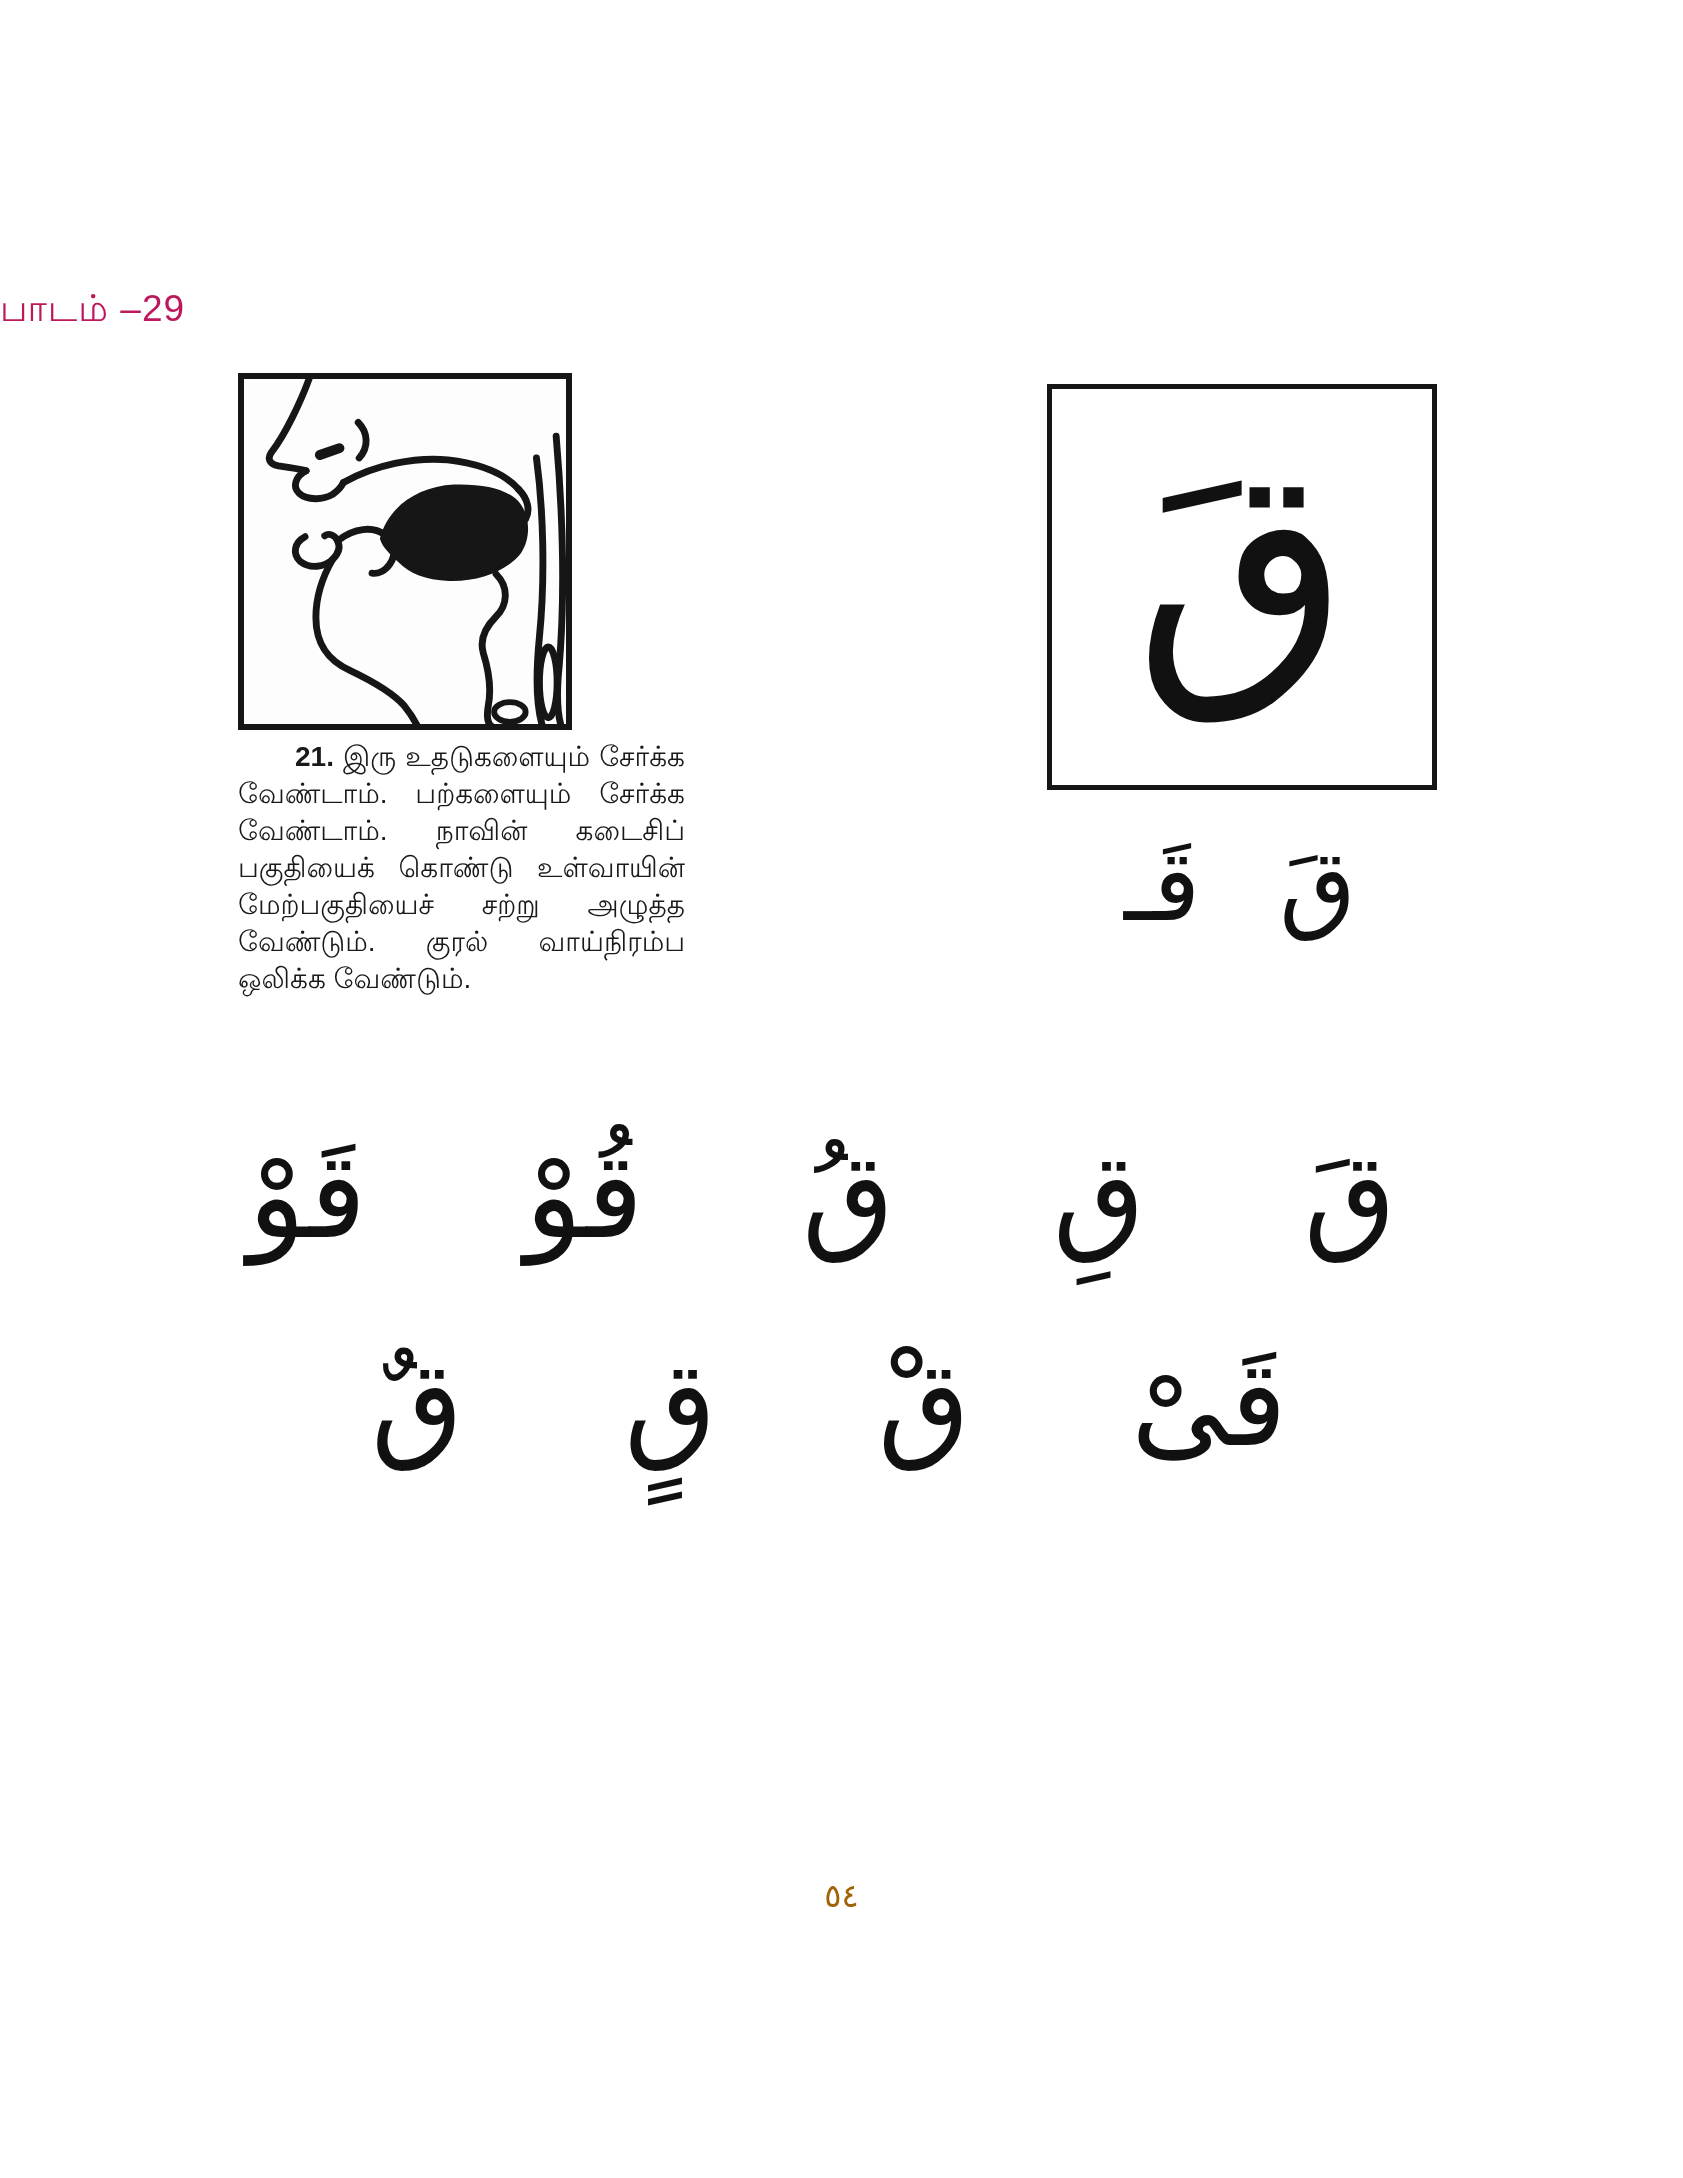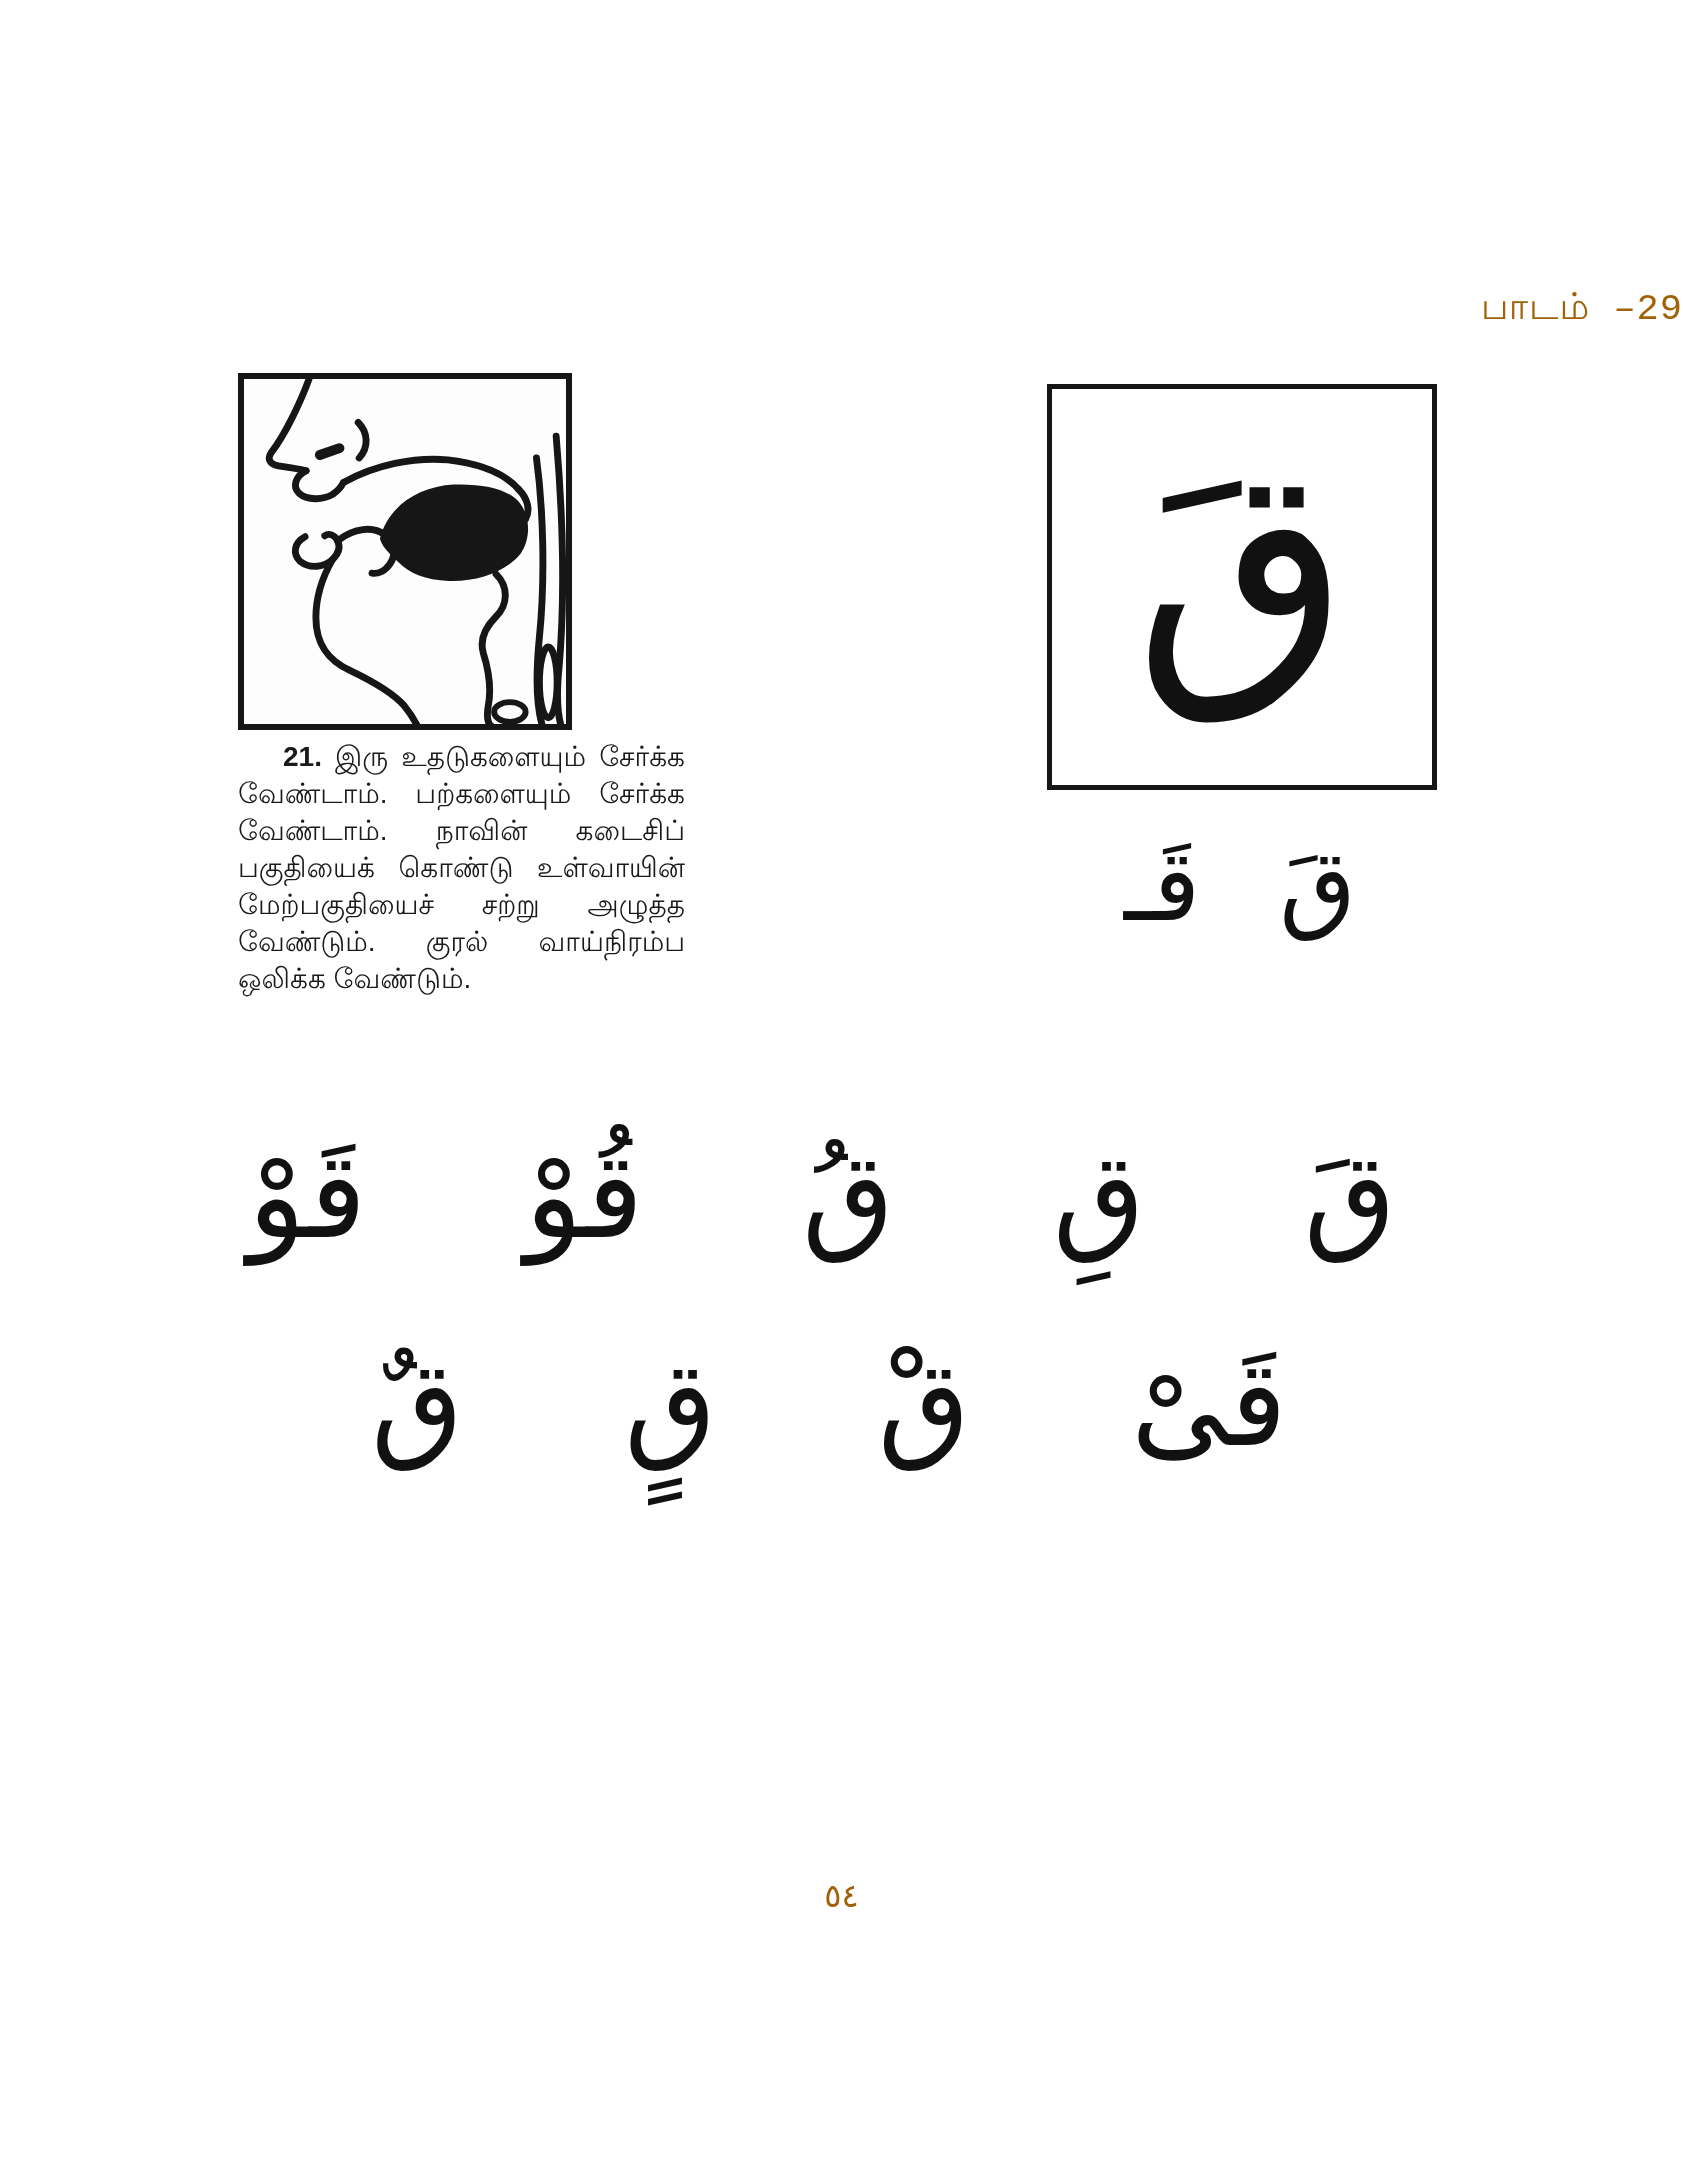--- a/index.html
+++ b/index.html
@@ -1,29 +1,29 @@
 <!DOCTYPE html>
 <html><head>
 <meta charset="utf-8">
 <style>
   html,body{margin:0;padding:0;background:#fff;}
   .page{position:relative;width:1683px;height:2178px;background:#ffffff;
         font-family:"Liberation Sans",sans-serif;color:#161616;overflow:hidden;}
 
-  .title{position:absolute;left:0;top:288px;width:1683px;text-align:right;
-         font-size:37px;letter-spacing:1px;color:#a16207;font-family:Liberation Mono, monospace;}
+  .title{position:absolute;left:0;top:288px;width:1683px;text-align:left;
+         font-size:37px;letter-spacing:1px;color:#be185d;}
 
   .diagram-box{position:absolute;left:238px;top:373px;width:322px;height:345px;
                border:6px solid #161616;background:#fdfdfd;}
   .diagram-box svg{display:block;}
 
   .instruction{position:absolute;left:238px;top:738px;width:447px;
                font-size:28px;line-height:37px;text-align:justify;
                text-indent:45px;color:#1a1a1a;}
-  .instruction b{font-weight:bold;}
+  .instruction b{font-weight:bold;margin-left:12px;}
 
   .letter-box{position:absolute;left:1047px;top:384px;width:380px;height:396px;
               border:5px solid #161616;display:flex;align-items:center;justify-content:center;}
   .big-letter{font-family:"DejaVu Sans",sans-serif;font-size:277px;line-height:1;
               padding-bottom:40px;color:#111;}
 
   .sub-letters{position:absolute;left:1047px;top:792px;width:386px;height:168px;
                display:flex;justify-content:center;align-items:flex-end;gap:79px;
                font-family:"DejaVu Sans",sans-serif;font-size:99px;line-height:1.5;color:#111;}
 

